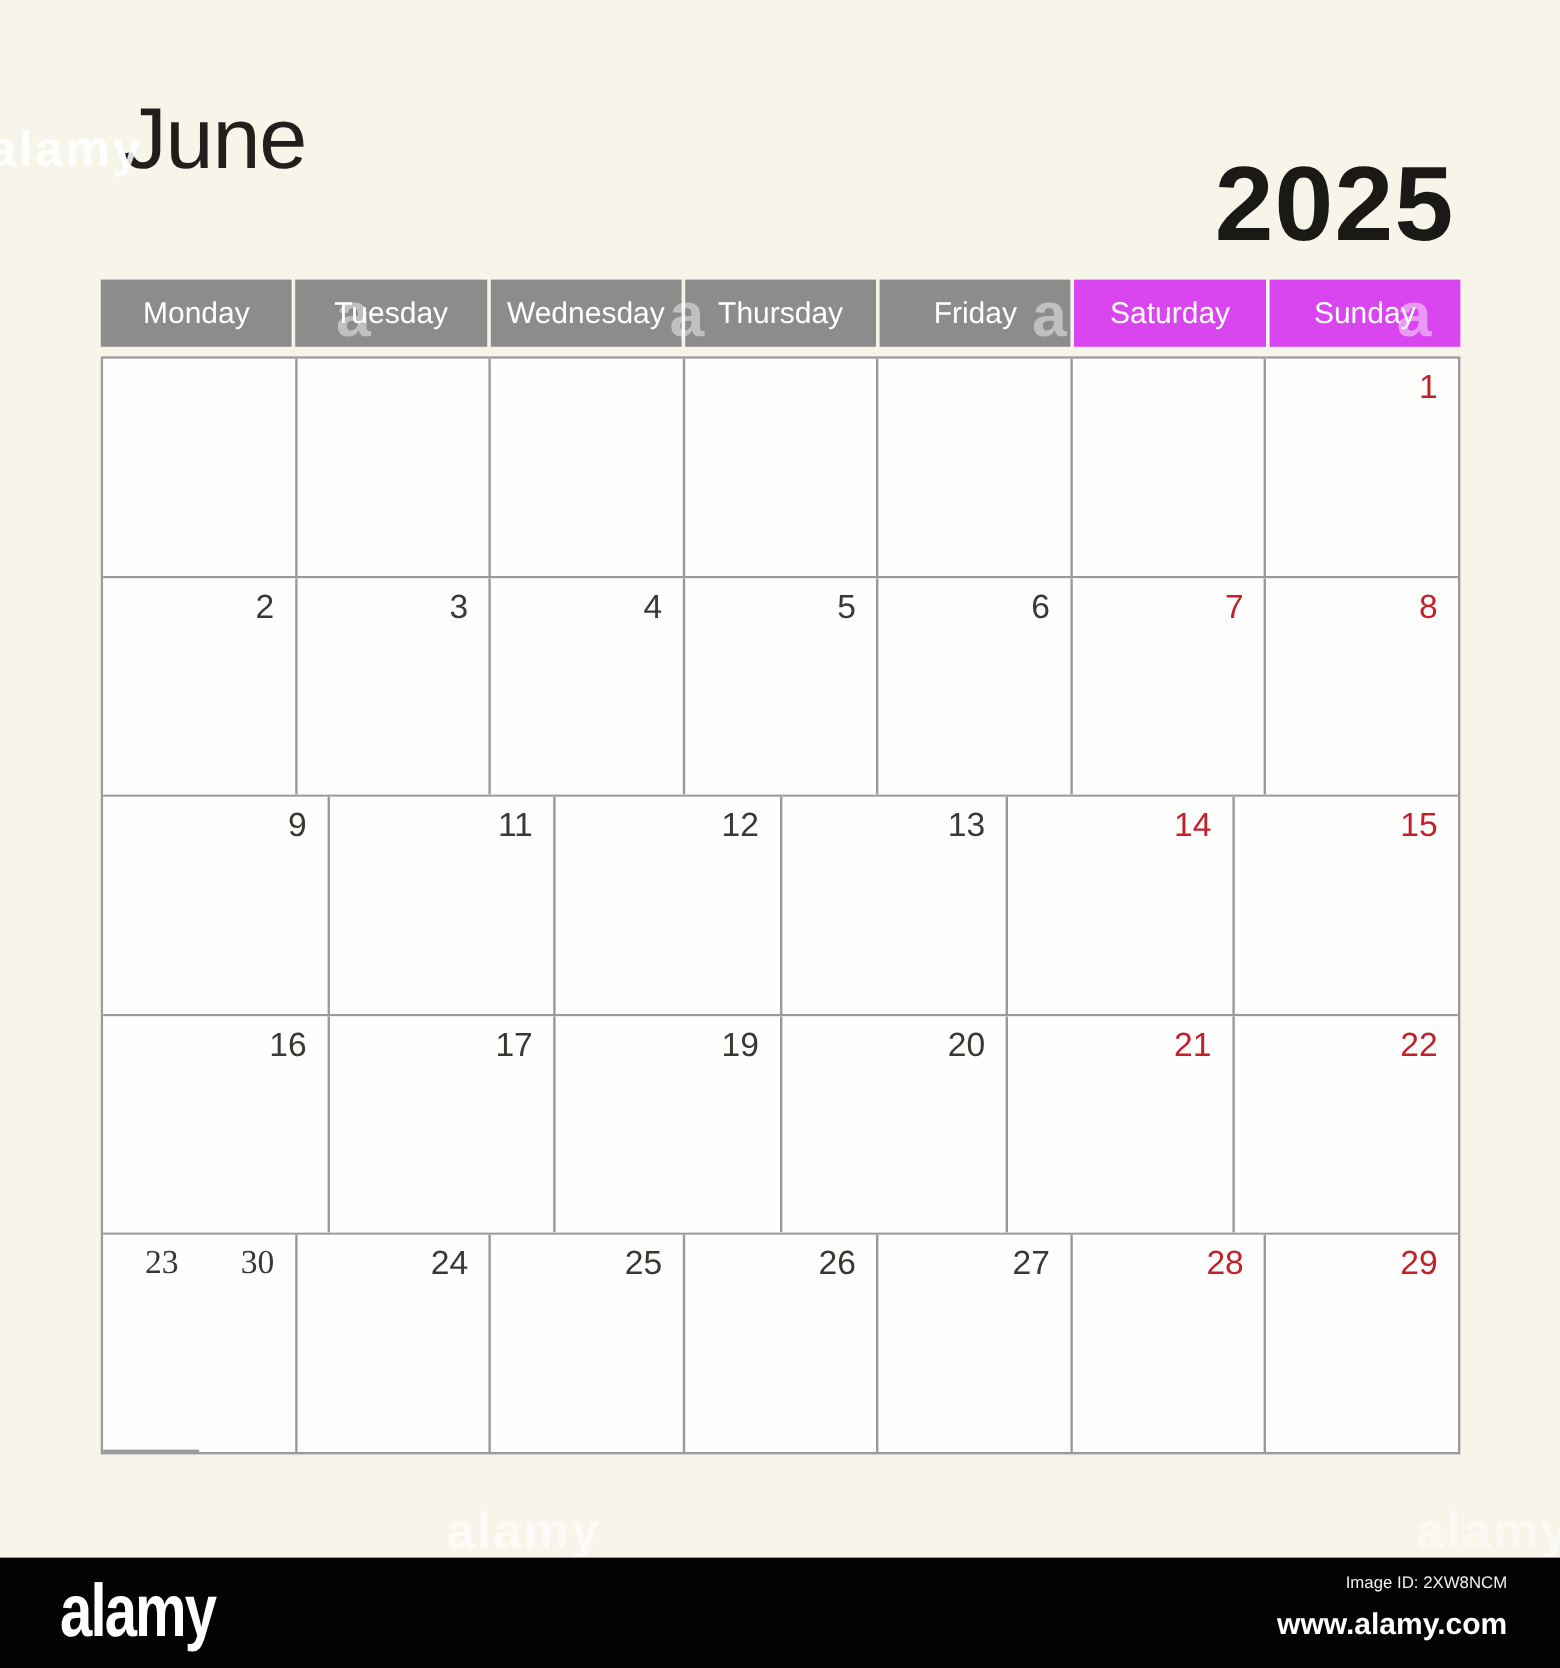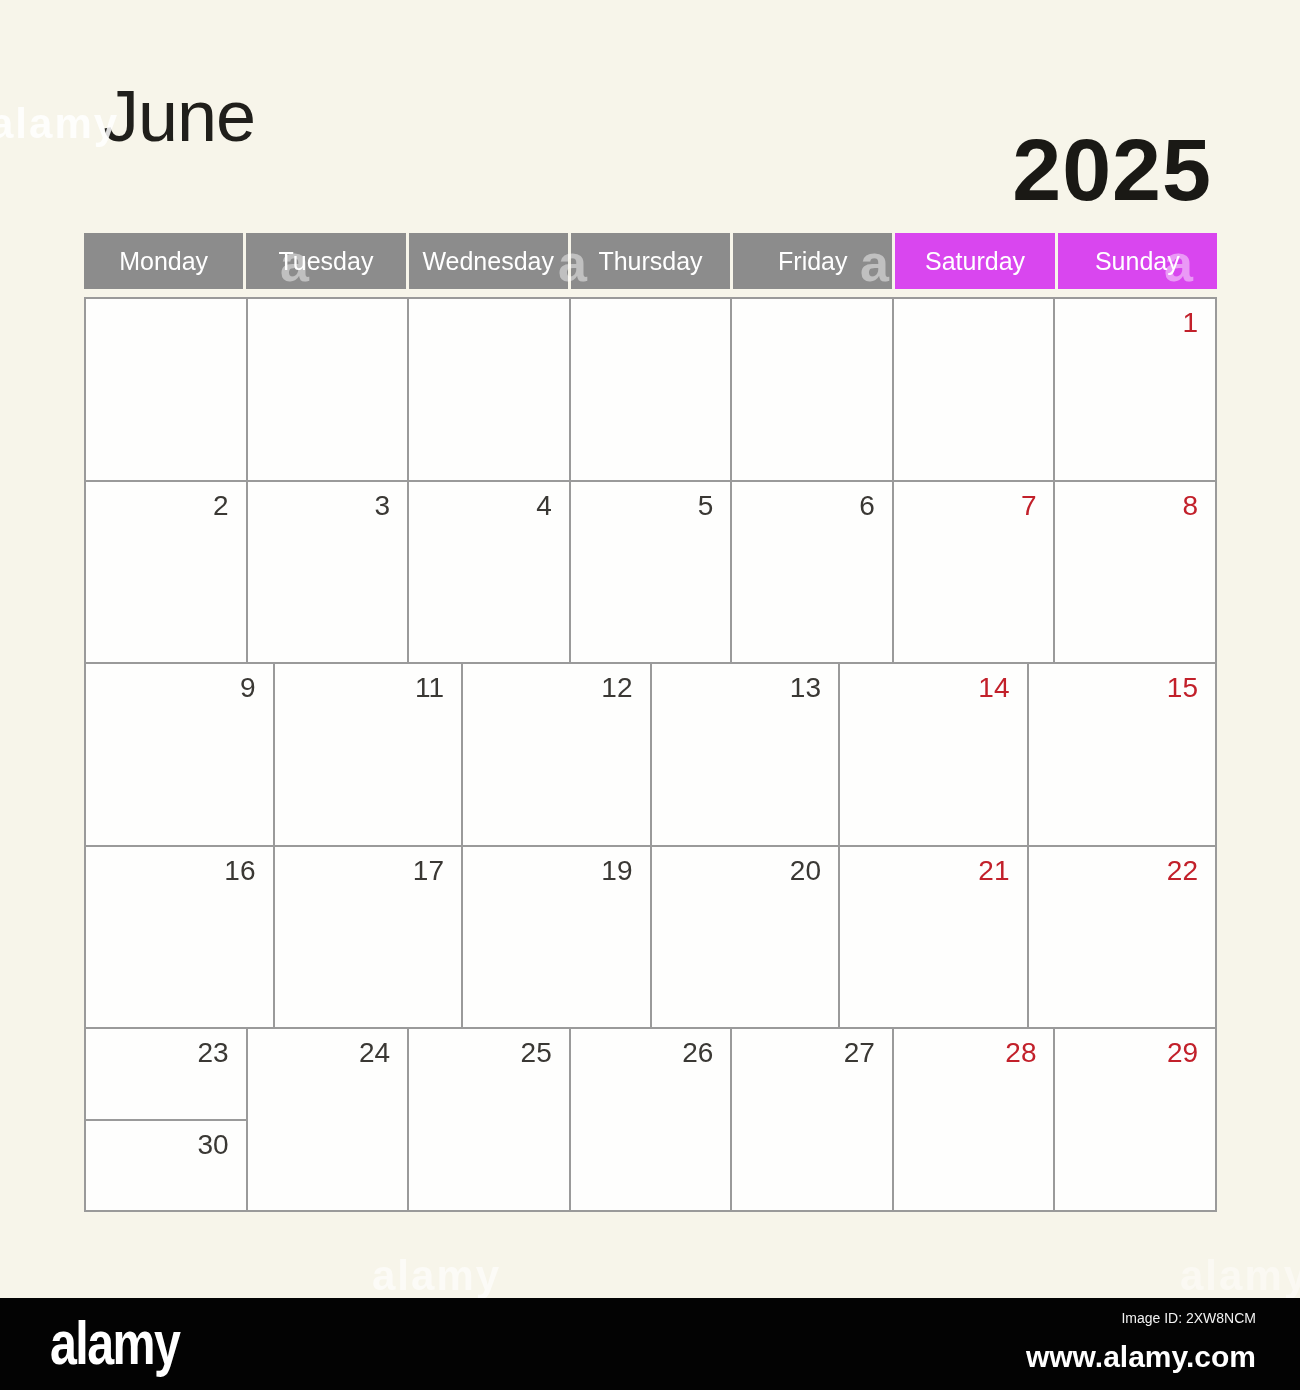--- a/index.html
+++ b/index.html
@@ -62,21 +62,21 @@
     background: #FEFEFD;
   }
   .cell + .cell { border-left: 2px solid #9A9A9A; }
   .date-num {
     position: absolute;
     top: 8px; right: 17px;
     font-size: 28px;
     color: #3A3834;
   }
   .date-weekend { color: #C2202A; }
-  .cell-split { display: flex; flex-direction: column; }
+  .cell-split { display: flex; flex-direction: row; font-family: Liberation Serif, serif; }
   .half { position: relative; flex: 1; }
   .half-top { border-bottom: 2px solid #9A9A9A; }
 
   
   .wm-header-a {
     position: absolute;
     top: 0px;
     font-size: 52px; font-weight: bold;
     color: rgba(255,255,255,0.45);
     pointer-events: none;
@@ -113,21 +113,21 @@
     position: absolute;
     right: 44px; top: 12px;
     color: #F2F2F2;
     font-size: 14px;
     text-align: right;
   }
   .credit-url {
     position: absolute;
     right: 44px; top: 42px;
     color: #FFFFFF;
-    font-size: 30px; font-weight: bold;
+    font-size: 25px; font-weight: bold;
     text-align: right;
   }
 </style>
 </head>
 <body>
 
 <div class="title-month">June</div>
 <div class="title-year">2025</div>
 
 <div class="wm-ghost wm-ghost-tl">alamy</div>

